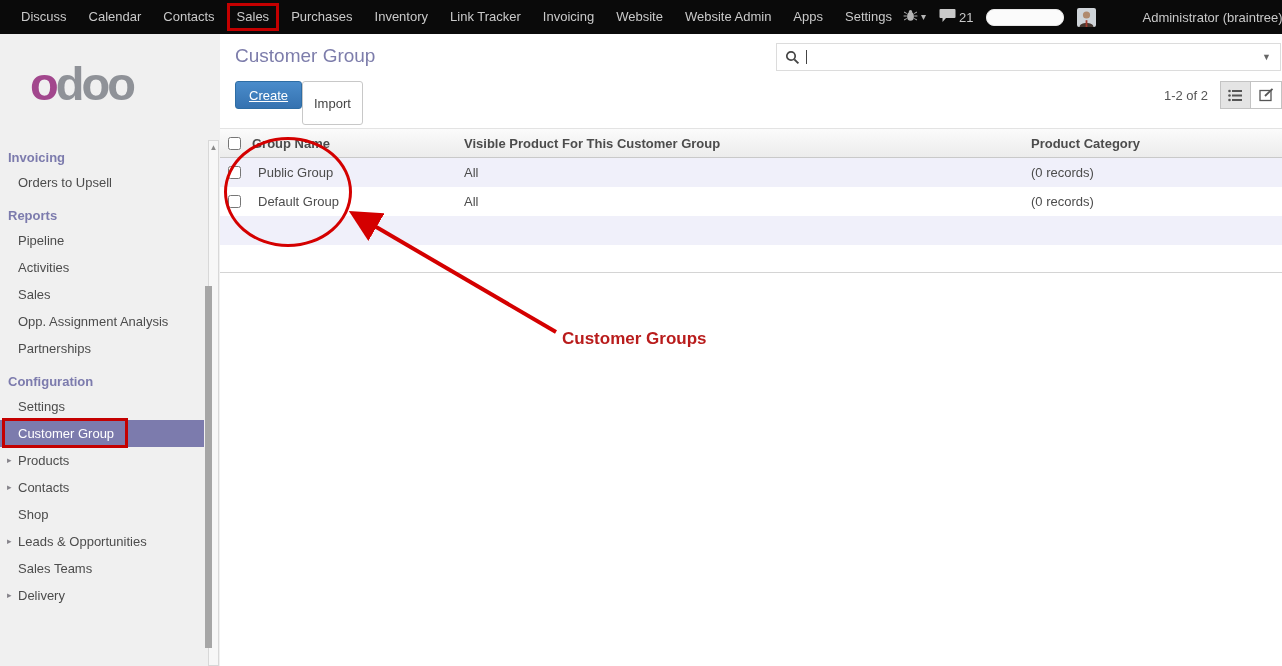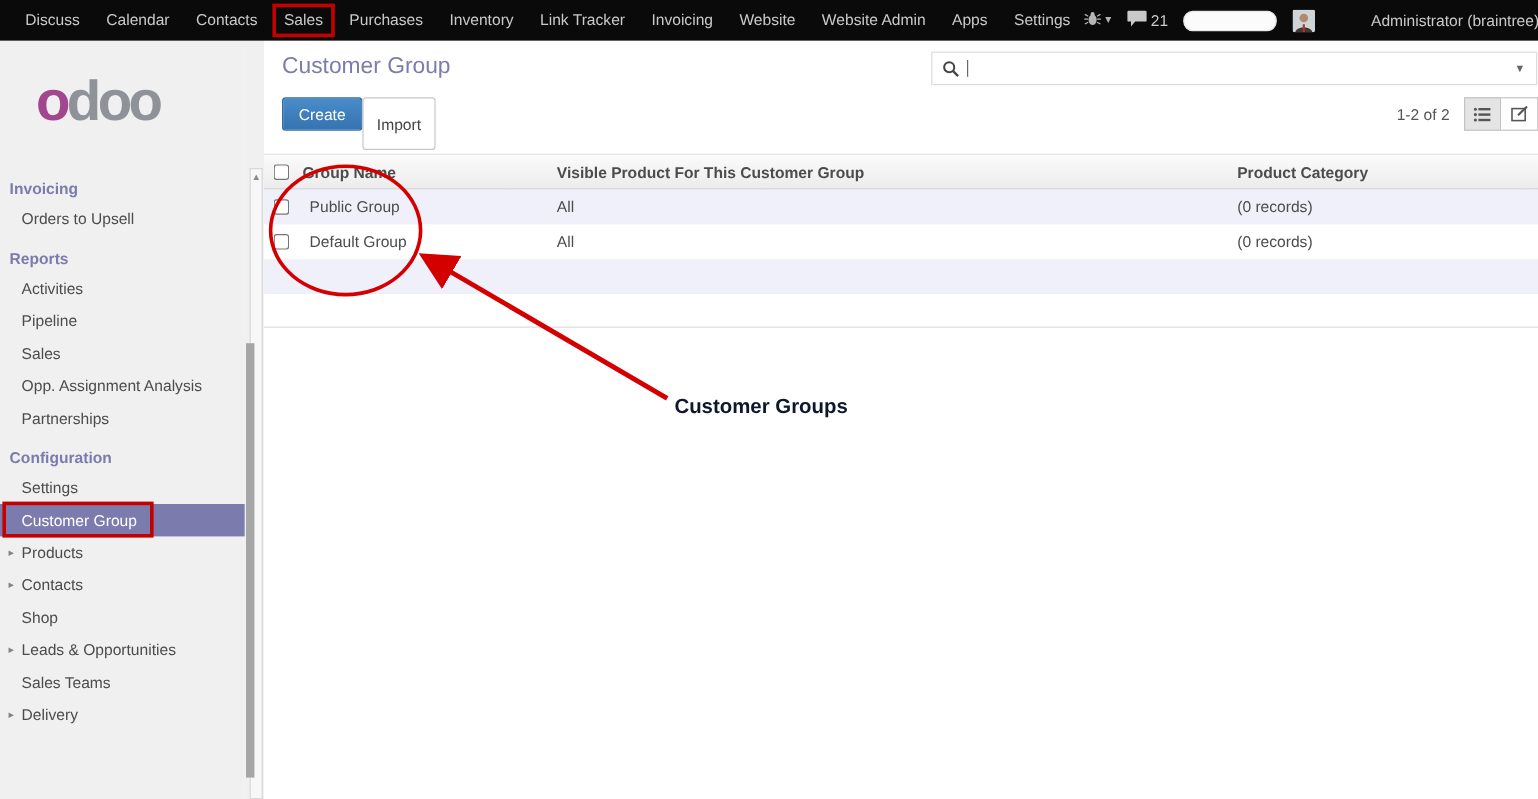--- a/index.html
+++ b/index.html
@@ -51,21 +51,21 @@
   .searchbox{position:absolute;top:9px;right:1px;width:505px;height:28px;border:1px solid #dcdcdc;
              box-sizing:border-box;background:#fff;display:flex;align-items:center;}
   .searchbox .mag{margin:0 6px 0 8px;display:flex;}
   .text-cursor{width:1px;height:14px;background:#444;}
   .searchbox input{flex:1;border:none;outline:none;font-size:13px;height:20px;
                    font-family:"Liberation Sans",sans-serif;}
   .search-caret{margin-right:9px;font-size:9px;color:#666;cursor:pointer;}
 
   .btn{display:inline-block;font-size:13px;border-radius:3px;cursor:pointer;box-sizing:border-box;}
   .btn-create{position:absolute;left:15px;top:47px;height:28px;padding:6px 13px;color:#fff;
-              background:linear-gradient(#4a8ccb,#3572b0);border:1px solid #2e6da4;}
+              background:linear-gradient(#4a8ccb,#3572b0);border:1px solid #2e6da4;text-decoration:underline;}
   .btn-import{position:absolute;left:82px;top:47px;height:44px;padding:6px 11px;color:#444;
               background:#fff;border:1px solid #c8c8c8;}
   .pager{position:absolute;top:54px;right:74px;font-size:13px;color:#555;margin-left:27px;}
   .switcher{position:absolute;top:47px;right:0;display:flex;}
   .sw-btn{width:31px;height:28px;border:1px solid #c3c3c3;box-sizing:border-box;background:#fff;
           display:flex;align-items:center;justify-content:center;cursor:pointer;}
   .sw-btn.active{background:#e4e4e4;}
   .sw-btn + .sw-btn{border-left:none;}
 
   
@@ -82,21 +82,21 @@
   .cell-check input{width:13px;height:13px;margin:0;}
   .cell-name{padding-left:10px;}
   .tbl-header .cell-name{padding-left:4px;}
   .cell-visible,.cell-cat{padding-left:4px;}
 
   
   .annot-ellipse{position:absolute;left:224px;top:137px;width:122px;height:104px;
                  border:3px solid #d40000;border-radius:50%;pointer-events:none;z-index:40;}
   .annot-arrow{position:absolute;left:340px;top:200px;pointer-events:none;z-index:40;}
   .annot-text{position:absolute;left:562px;top:329px;font-size:17px;font-weight:bold;
-              color:#0f172a;pointer-events:none;z-index:40;white-space:nowrap;}
+              color:#b91c1c;pointer-events:none;z-index:40;white-space:nowrap;}
 </style>
 </head>
 <body>
 
 <div class="screen">
 
   <header class="topbar">
     <nav class="topbar-nav">
       <span class="topbar-item">Discuss</span>
       <span class="topbar-item">Calendar</span>
@@ -158,22 +158,22 @@
     </div>
     <nav class="side-nav">
 
       <div class="side-section">
         <div class="side-header">Invoicing</div>
         <div class="side-item"><span>Orders to Upsell</span></div>
       </div>
 
       <div class="side-section">
         <div class="side-header">Reports</div>
+        <div class="side-item"><span>Pipeline</span></div>
         <div class="side-item"><span>Activities</span></div>
-        <div class="side-item"><span>Pipeline</span></div>
         <div class="side-item"><span>Sales</span></div>
         <div class="side-item"><span>Opp. Assignment Analysis</span></div>
         <div class="side-item"><span>Partnerships</span></div>
       </div>
 
       <div class="side-section">
         <div class="side-header">Configuration</div>
         <div class="side-item"><span>Settings</span></div>
         <div class="side-item active">
           <span>Customer Group</span>

